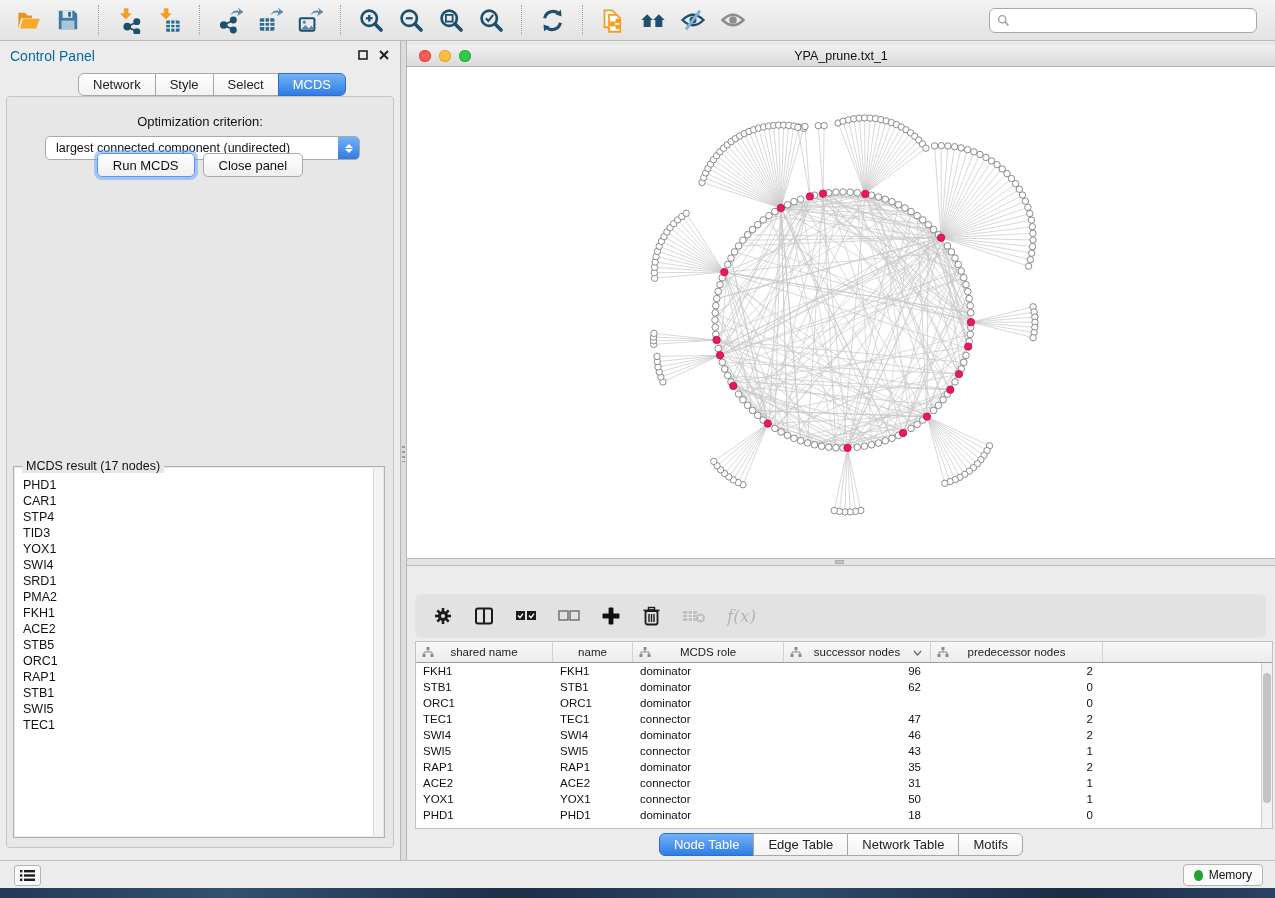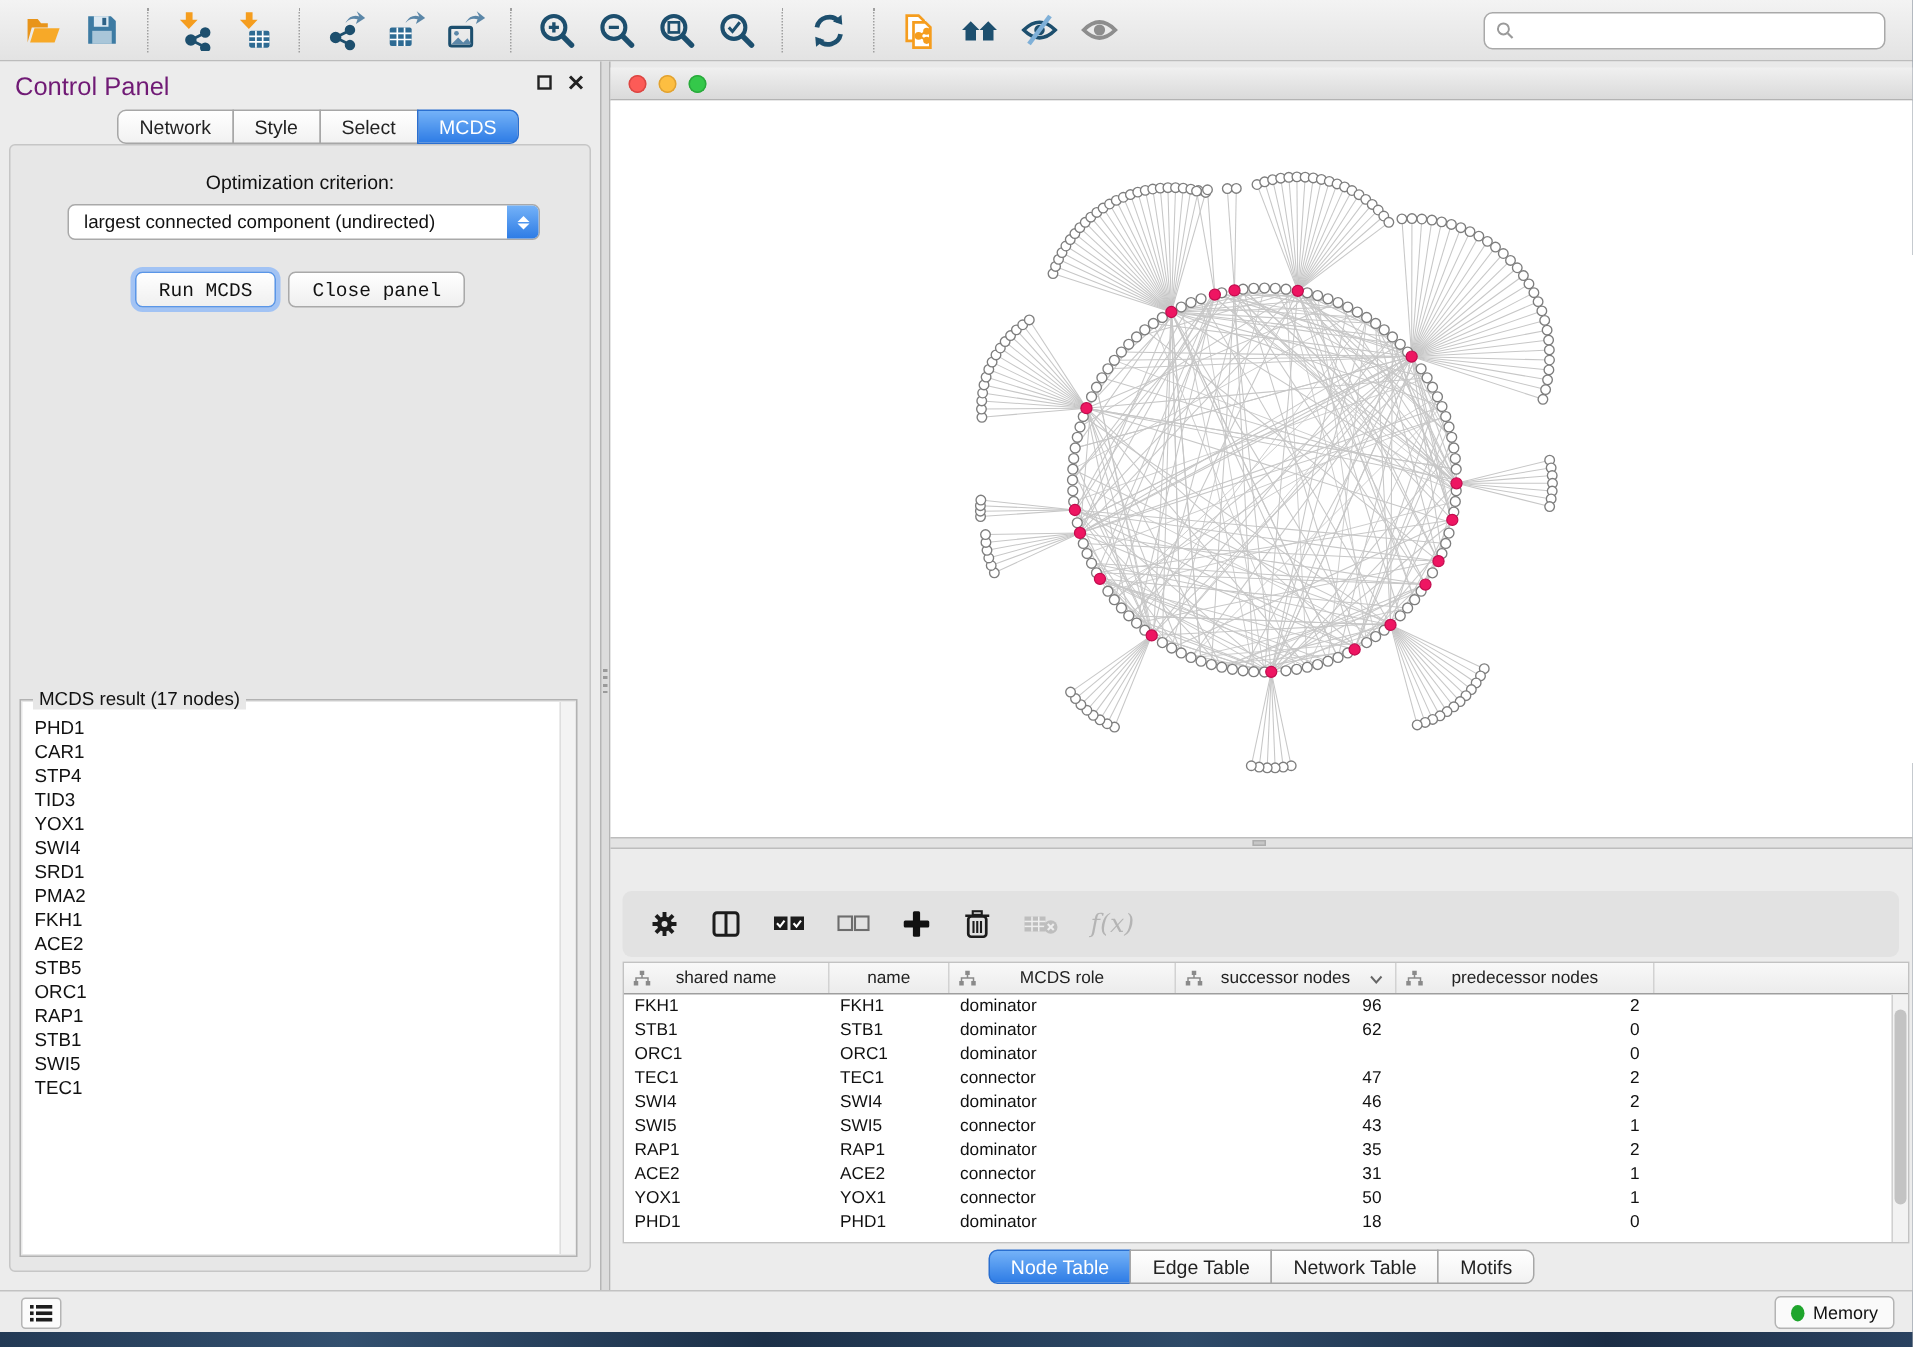--- a/index.html
+++ b/index.html
@@ -19,21 +19,21 @@
     background:none; border:none; padding:0; }
   .tb-sep { width:0; height:30px; border-left:1px dotted #9f9f9f; margin:0 8px; }
   .search-box { margin-left:auto; margin-right:8px; width:268px; height:25px; background:#fff;
     border:1px solid #a9a9a9; border-radius:6px; display:flex; align-items:center; padding:0 7px; gap:5px; }
   .search-box input { border:none; outline:none; flex:1; font-size:12px; font-family:inherit; background:transparent; }
 
   
   .right-bg { position:absolute; left:400px; top:41px; width:875px; height:819px; background:#e9e9e9; }
   .control-panel { position:absolute; left:0; top:41px; width:400px; height:819px; background:#ececec; }
   .panel-titlebar { position:relative; height:27px; }
-  .panel-title { position:absolute; left:10px; top:7px; font-size:17px; color:#701a75; }
+  .panel-title { position:absolute; left:10px; top:7px; font-size:14px; color:#0369a1; }
   .win-btns { position:absolute; right:10px; top:8px; display:flex; gap:9px; }
   .win-btn { width:12px; height:12px; display:flex; align-items:center; justify-content:center; background:none; border:none; padding:0; }
 
   .cp-tabs { position:absolute; left:78px; top:32px; height:23px; display:flex; }
   .seg-tab { height:23px; line-height:21px; padding:0 14px; font-size:13px; color:#222;
     background:linear-gradient(#ffffff,#f2f2f2); border:1px solid #a7a7a7; margin-left:-1px; cursor:default; }
   .seg-tab.first { border-radius:6px 0 0 6px; margin-left:0; }
   .seg-tab.last { border-radius:0 6px 6px 0; }
   .seg-tab.selected { background:linear-gradient(#74b2f8,#2e7ce5); color:#fff; border-color:#2a6fd0; }
 
@@ -42,21 +42,21 @@
   .opt-label { position:absolute; left:0; top:17px; width:100%; text-align:center; font-size:13px; color:#111; }
   .criterion-select { position:absolute; left:38px; top:39px; width:315px; height:24px; background:#fff;
     border:1px solid #a9a9a9; border-radius:5px; font-size:12.5px; color:#111; line-height:22px;
     padding-left:10px; }
   .select-stepper { position:absolute; right:0px; top:0px; width:21px; height:22px;
     background:linear-gradient(#74b2f8,#2e7ce5); border-radius:0 4px 4px 0; display:flex;
     flex-direction:column; align-items:center; justify-content:center; gap:1px; }
   .chev { width:0; height:0; border-left:4px solid transparent; border-right:4px solid transparent; }
   .chev.up { border-bottom:4px solid #fff; }
   .chev.dn { border-top:4px solid #fff; }
-  .btn-row { position:absolute; left:0; top:84px; width:100%; display:flex; justify-content:center; gap:8px;font-family:Liberation Mono, monospace; }
+  .btn-row { position:absolute; left:0; top:56px; width:100%; display:flex; justify-content:center; gap:8px; }
   .push-btn { height:24px; padding:0 15px; font-size:13px; color:#111; font-family:inherit;
     background:linear-gradient(#ffffff,#efefef); border:1px solid #a9a9a9; border-radius:5px; }
   .push-btn.focused { box-shadow:0 0 0 3px rgba(105,165,255,.55); border-color:#5a96e8; }
 
   .mcds-group { position:absolute; left:6px; top:369px; width:372px; height:372px; border:1px solid #b2b2b2; }
   .mcds-group-label { position:absolute; top:-8px; left:8px; background:#e7e7e7; padding:0 4px;
     font-size:12.5px; color:#111; }
   .mcds-list { position:absolute; left:1px; top:1px; right:1px; bottom:1px; background:#fff; overflow:hidden;
     padding:9px 0 0 8px; }
   .mcds-item { font-size:12.5px; line-height:16px; color:#111; }
@@ -341,20 +341,21 @@
   </div>
 
   <div class="v-splitter">
     <div class="v-grip"></div>
   </div>
 
   <div class="net-titlebar">
     <button class="traffic t-red"></button>
     <button class="traffic t-yellow"></button>
     <button class="traffic t-green"></button>
+    <div class="net-title">YPA_prune.txt_1</div>
   </div>
   <div class="net-canvas">
     <svg id="net-svg" width="868" height="491" viewBox="0 0 868 491">
         <g>
           <line x1="373.9" y1="141.0" x2="443.2" y2="125.2" stroke="#c7c7c7" stroke-width="0.7"></line>
           <line x1="373.9" y1="141.0" x2="563.8" y2="260.2" stroke="#c7c7c7" stroke-width="0.7"></line>
           <line x1="373.9" y1="141.0" x2="554.3" y2="204.0" stroke="#c7c7c7" stroke-width="0.7"></line>
           <line x1="373.9" y1="141.0" x2="331.6" y2="178.9" stroke="#c7c7c7" stroke-width="0.7"></line>
           <line x1="373.9" y1="141.0" x2="380.5" y2="368.3" stroke="#c7c7c7" stroke-width="0.7"></line>
           <line x1="373.9" y1="141.0" x2="393.7" y2="373.8" stroke="#c7c7c7" stroke-width="0.7"></line>

